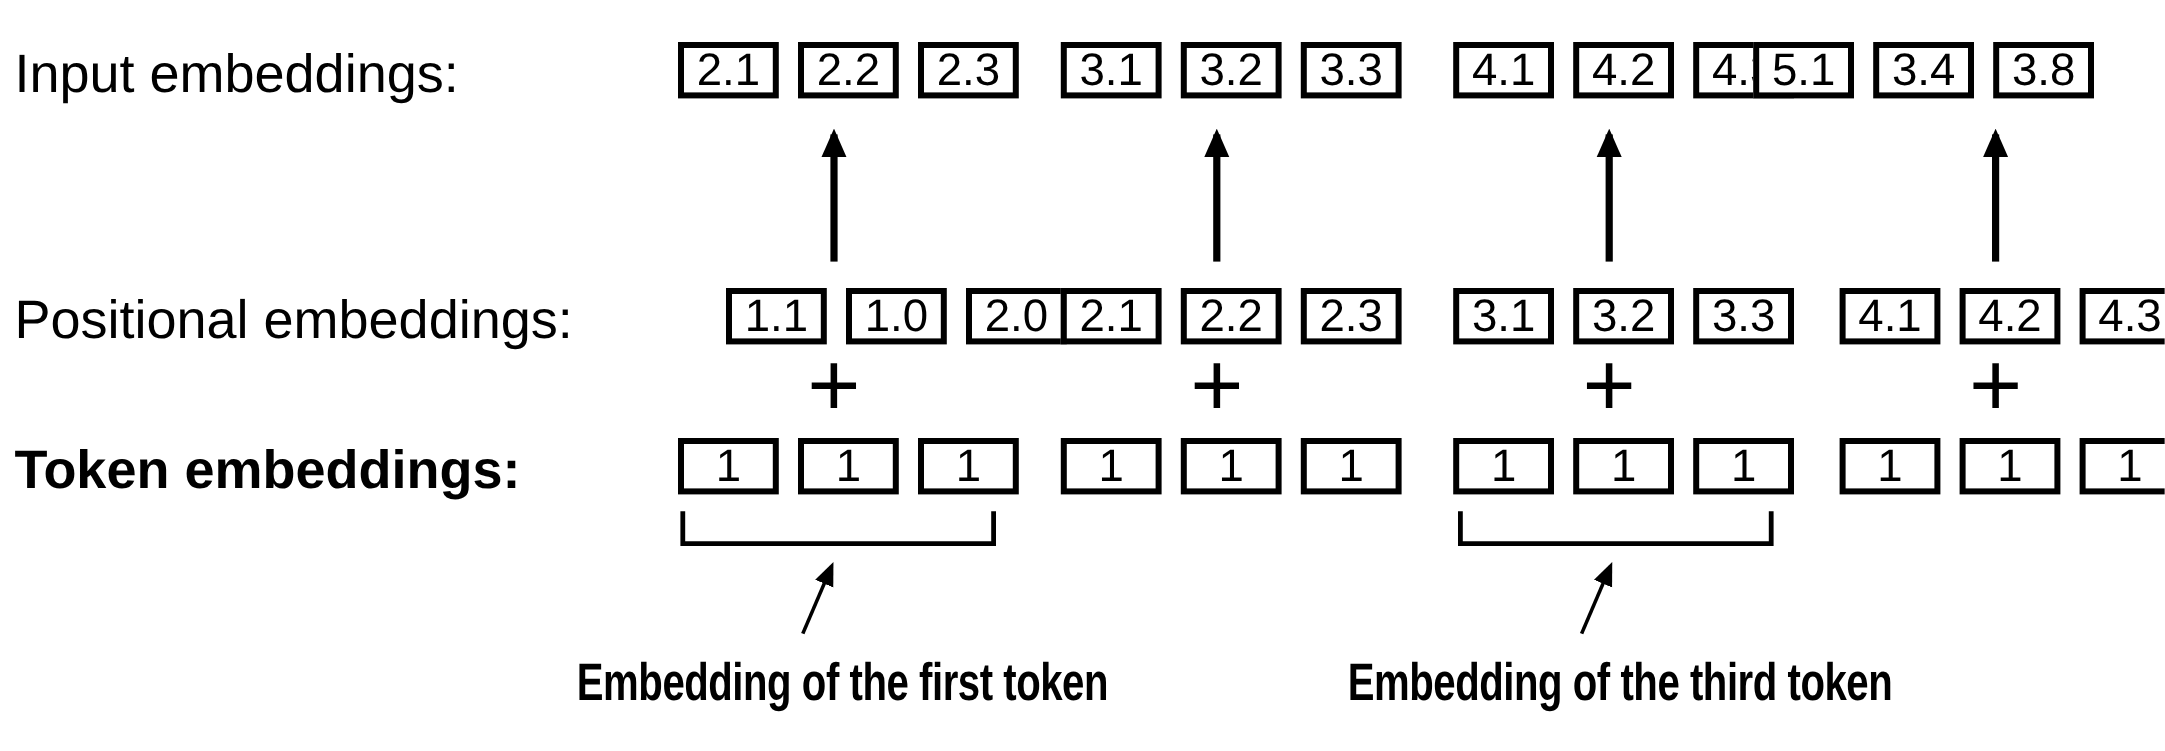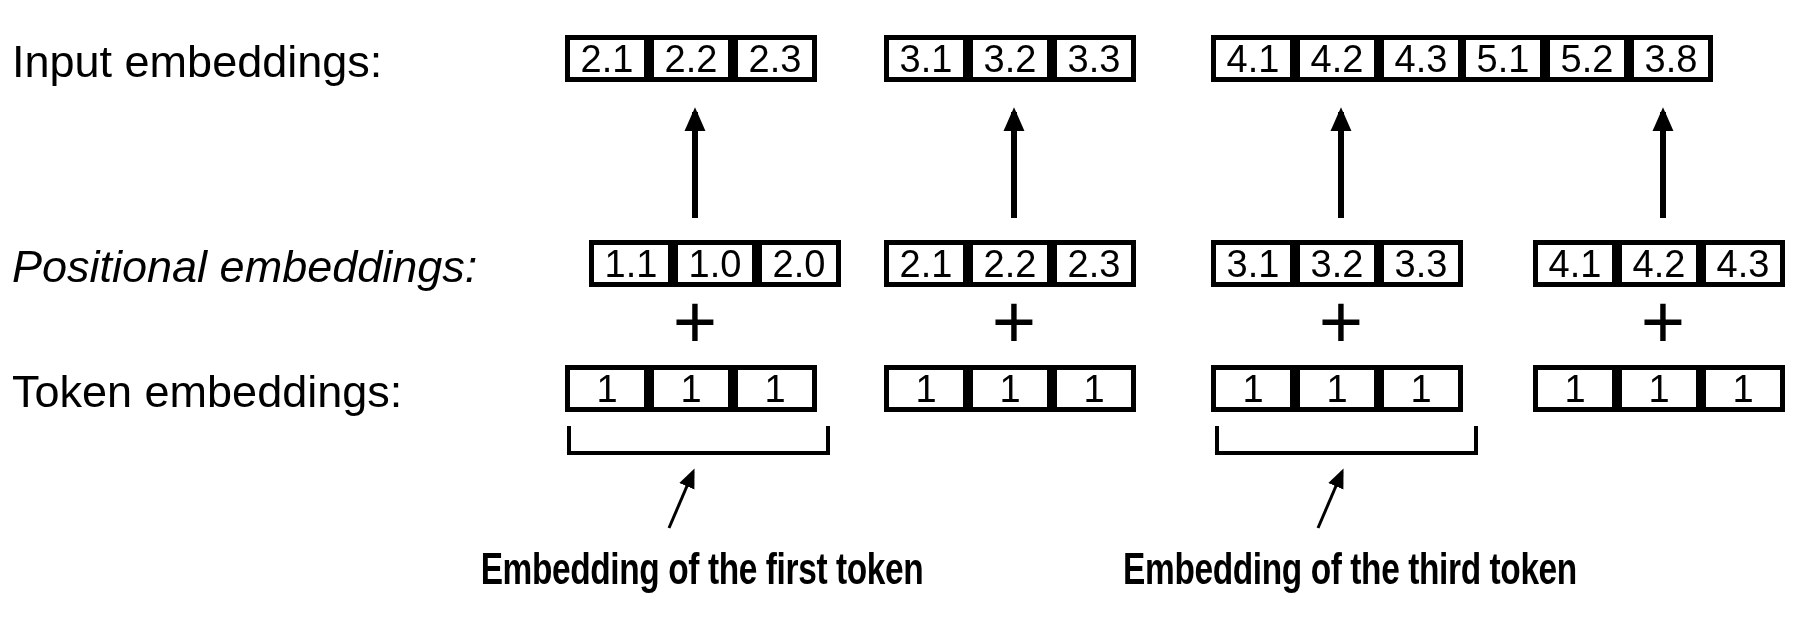--- a/index.html
+++ b/index.html
@@ -25,21 +25,21 @@
     width: 503px;
     height: 47px;
     line-height: 47px;
     font-size: 45px;
     white-space: nowrap;
     margin-left: 12px;
   }
   .vec-group {
     position: absolute;
     display: flex;
-    gap: 0;
+    gap: 16px;
   }
   .cell {
     width: 84px;
     height: 47px;
     border: 5px solid #000000;
     background: #ffffff;
     display: flex;
     align-items: center;
     justify-content: center;
     font-size: 38px;
@@ -97,45 +97,45 @@
       <div class="cell">3.2</div>
       <div class="cell">3.3</div>
     </div>
     <div class="vec-group" style="left: 1211px; top: 35px;">
       <div class="cell">4.1</div>
       <div class="cell">4.2</div>
       <div class="cell">4.3</div>
     </div>
     <div class="vec-group" style="left: 1461px; top: 35px;">
       <div class="cell">5.1</div>
-      <div class="cell">5.2</div>
+      <div class="cell">3.4</div>
       <div class="cell">3.8</div>
     </div>
-    <div class="row-label" style="top: 243px; font-style: italic;">Positional embeddings:</div>
-    <div class="vec-group" style="left: 565px; top: 240px; padding-left: 24px;">
+    <div class="row-label" style="top: 243px;">Positional embeddings:</div>
+    <div class="vec-group" style="left: 581px; top: 240px; padding-left: 24px;">
       <div class="cell">1.1</div>
       <div class="cell">1.0</div>
       <div class="cell">2.0</div>
     </div>
     <div class="vec-group" style="left: 884px; top: 240px;">
       <div class="cell">2.1</div>
       <div class="cell">2.2</div>
       <div class="cell">2.3</div>
     </div>
     <div class="vec-group" style="left: 1211px; top: 240px;">
       <div class="cell">3.1</div>
       <div class="cell">3.2</div>
       <div class="cell">3.3</div>
     </div>
     <div class="vec-group" style="left: 1533px; top: 240px;">
       <div class="cell">4.1</div>
       <div class="cell">4.2</div>
       <div class="cell">4.3</div>
     </div>
-    <div class="row-label" style="top: 368px;">Token embeddings:</div>
+    <div class="row-label" style="top: 368px; font-weight: bold;">Token embeddings:</div>
     <div class="vec-group" style="left: 565px; top: 365px;">
       <div class="cell">1</div>
       <div class="cell">1</div>
       <div class="cell">1</div>
     </div>
     <div class="vec-group" style="left: 884px; top: 365px;">
       <div class="cell">1</div>
       <div class="cell">1</div>
       <div class="cell">1</div>
     </div>

